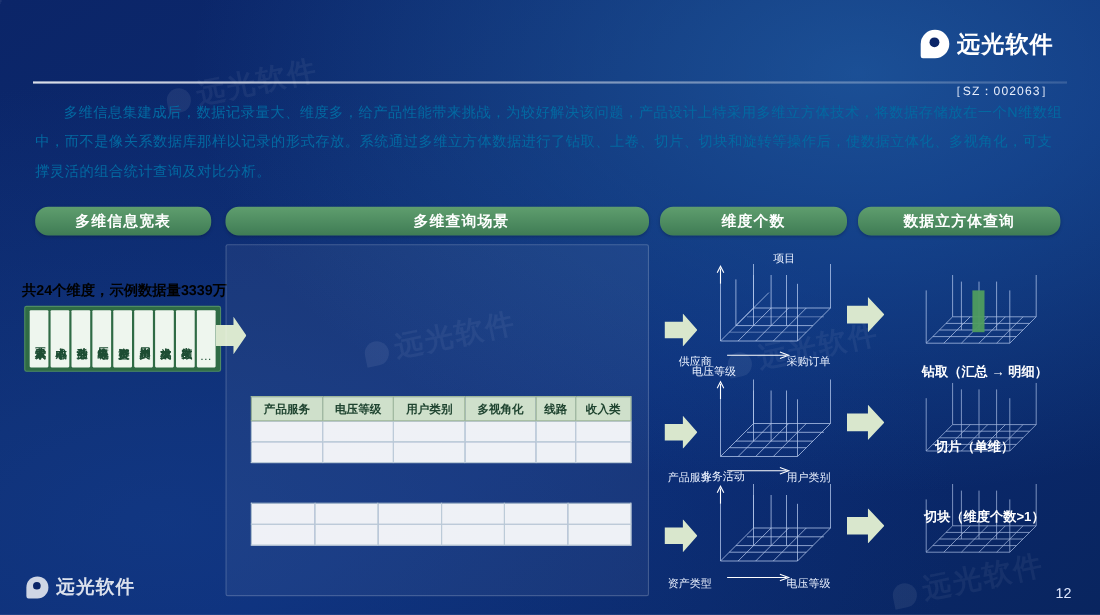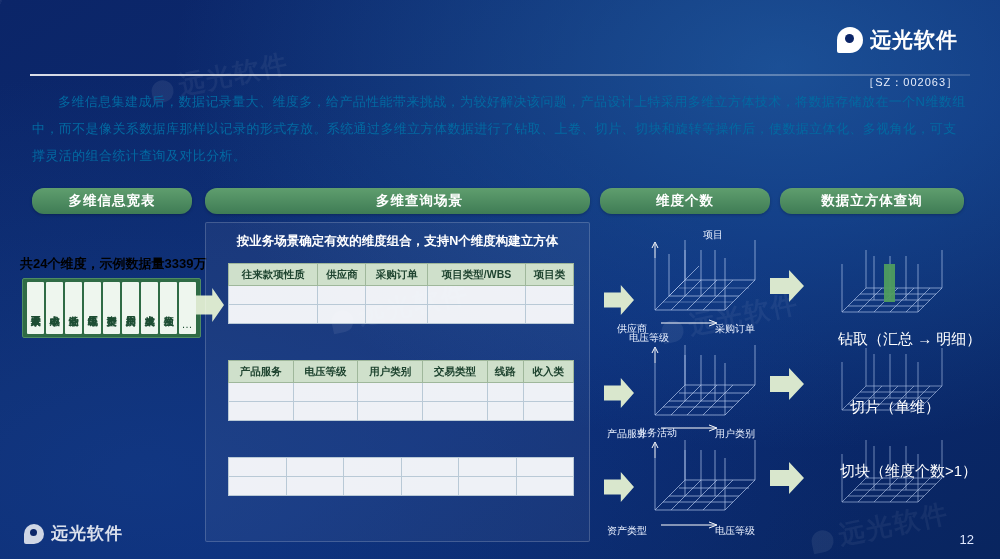--- a/index.html
+++ b/index.html
@@ -173,21 +173,21 @@
   #res-arrow-0{ left:770px; top:270px; }
   #res-arrow-1{ left:770px; top:368px; }
   #res-arrow-2{ left:770px; top:462px; }
   .res-vis{
     position:absolute; width:150px; height:70px;
   }
   #res-vis-0{ left:822px; top:250px; }
   #res-vis-1{ left:822px; top:348px; }
   #res-vis-2{ left:822px; top:440px; }
   .res-label{
-    position:absolute; font-size:15px; font-weight:normal; color:#fff;
+    position:absolute; font-size:12px; font-weight:bold; color:#fff;
     white-space:nowrap;
   }
   #res-label-0{ left:838px; top:330px; }
   #res-label-1{ left:850px; top:398px; }
   #res-label-2{ left:840px; top:462px; }
 
   
   .footer-logo{
     position:absolute; left:24px; bottom:14px;
     display:flex; align-items:center; gap:7px;
@@ -243,55 +243,29 @@
   <div class="dim-cell">电压等级</div>
   <div class="dim-cell">资产类型</div>
   <div class="dim-cell">用户类别</div>
   <div class="dim-cell">成本大类</div>
   <div class="dim-cell">发生额</div>
   <div class="dim-more">…</div>
 </div>
 <div class="big-arrow"></div>
 
 <div class="panel">
-  <div class="panel-note">按业务场景确定有效的维度组合，支持N个维度构建立方体</div>
-
-  <table class="tbl" id="tbl-0">
-    <tbody>
-        <tr>
-      <th>往来款项性质</th>
-      <th>供应商</th>
-      <th>采购订单</th>
-      <th>项目类型/WBS</th>
-      <th>项目类</th>
-    </tr>
-    <tr>
-          <td></td>
-          <td></td>
-          <td></td>
-          <td></td>
-          <td></td>
-        </tr>
-    <tr>
-          <td></td>
-          <td></td>
-          <td></td>
-          <td></td>
-          <td></td>
-        </tr>
-  </tbody>
-    </table>
+
 
   <table class="tbl" id="tbl-1">
     <tbody>
         <tr>
       <th>产品服务</th>
       <th>电压等级</th>
       <th>用户类别</th>
-      <th>交易类型</th>
+      <th>多视角化</th>
       <th>线路</th>
       <th>收入类</th>
     </tr>
     <tr>
           <td></td>
           <td></td>
           <td></td>
           <td></td>
           <td></td>
           <td></td>

